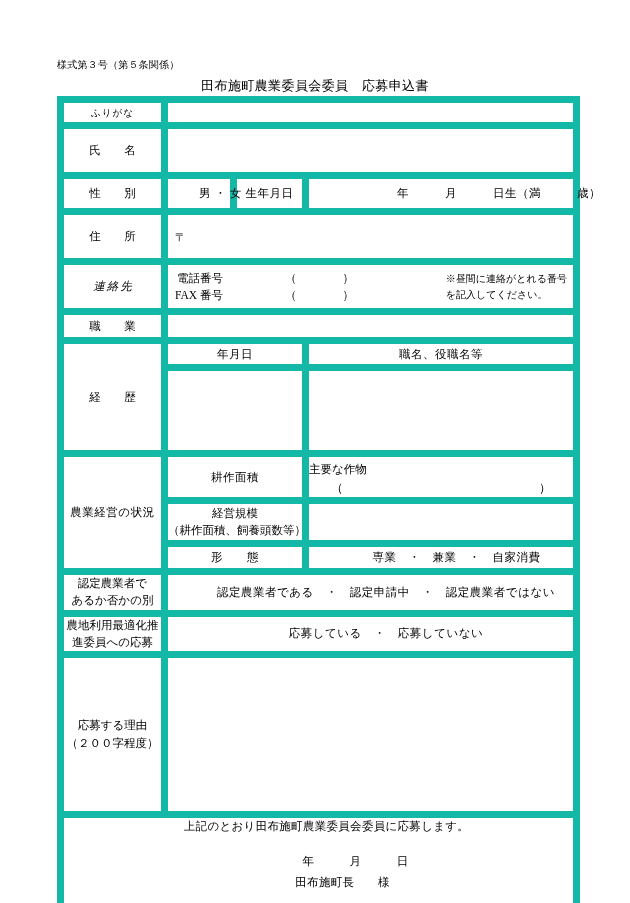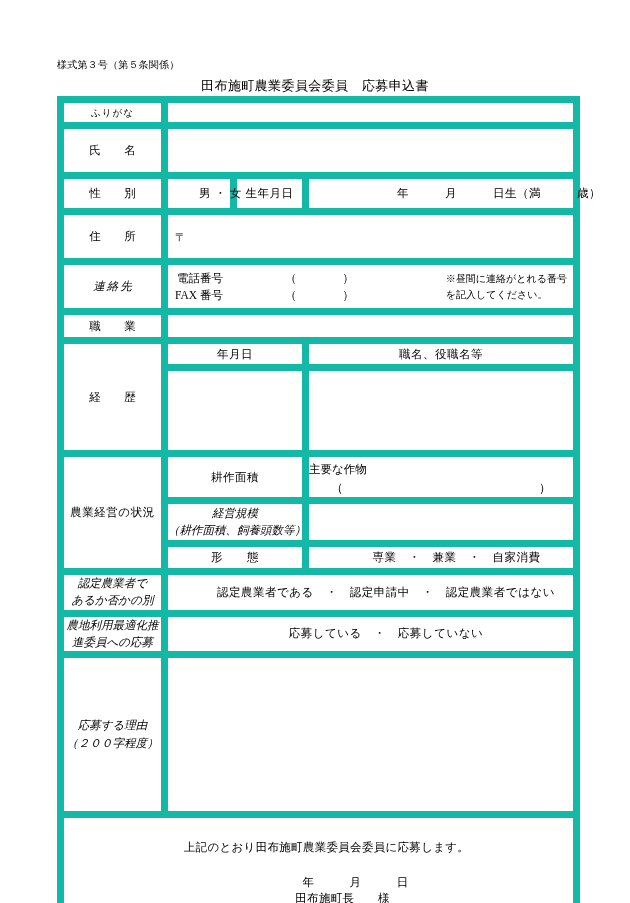--- a/index.html
+++ b/index.html
@@ -126,29 +126,28 @@
   }
   .crops-paren {
     display: flex;
     justify-content: space-between;
     padding: 2px 22px 0 22px;
     font-size: 12px;
   }
   .stack2 {
     line-height: 1.5;
     white-space: nowrap;
-    font-style: italic;
   }
   .footer-box {
     text-align: left;
     padding: 8px 0 10px 0;
   }
-  .f-line1 { padding-left: 16px; white-space: nowrap; letter-spacing: 0.3px; margin-top: 21px; }
+  .f-line1 { padding-left: 16px; white-space: nowrap; letter-spacing: 0.3px; }
   .f-line2 { padding-left: 74px; white-space: nowrap; letter-spacing: 0.3px; margin-top: 18px; }
-  .f-line3 { padding-left: 48px; white-space: nowrap; letter-spacing: 0.3px; }
+  .f-line3 { padding-left: 48px; white-space: nowrap; letter-spacing: 0.3px; margin-top: 5px; }
   .f-line4 { padding-left: 245px; white-space: nowrap; letter-spacing: 0.3px; margin-top: 11px; }
 </style>
 </head>
 <body>
 
 <div class="page">
 
   <div class="form-number">様式第３号（第５条関係）</div>
 
   <div class="doc-title">田布施町農業委員会委員　応募申込書</div>

